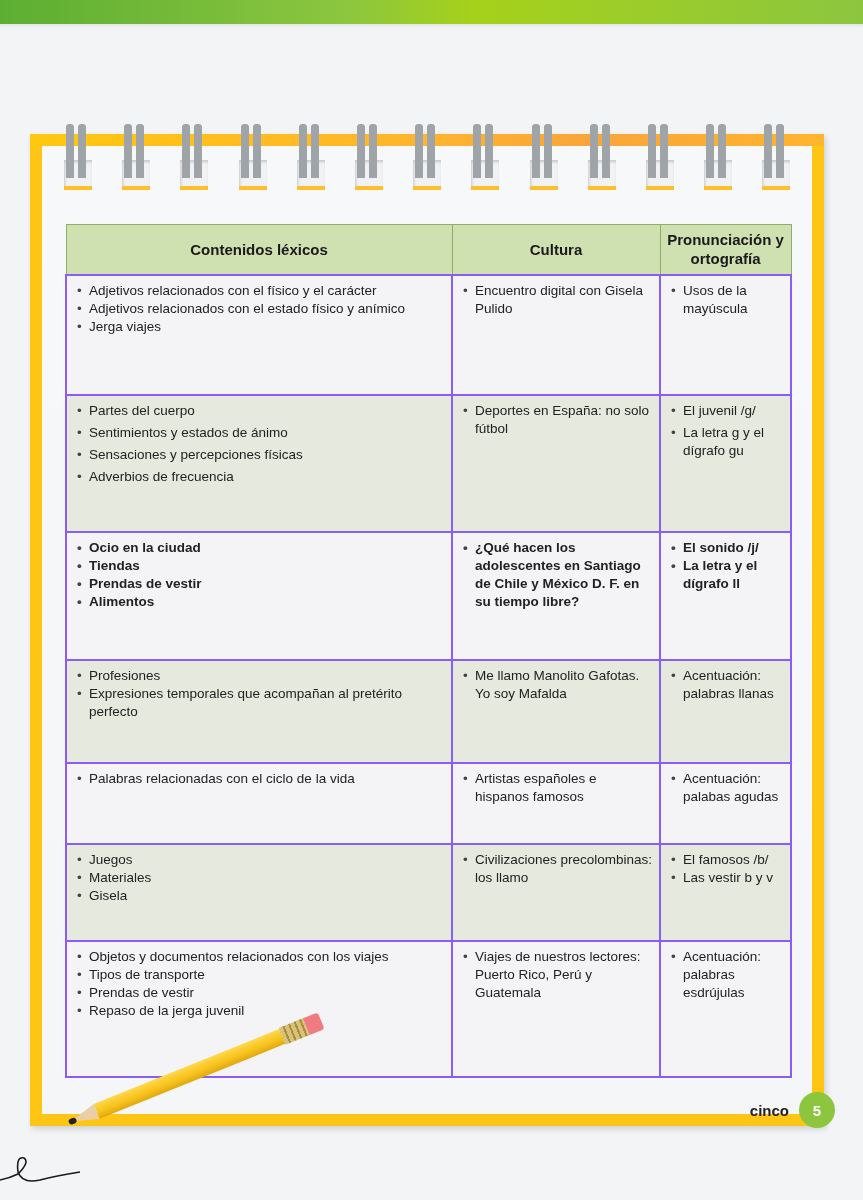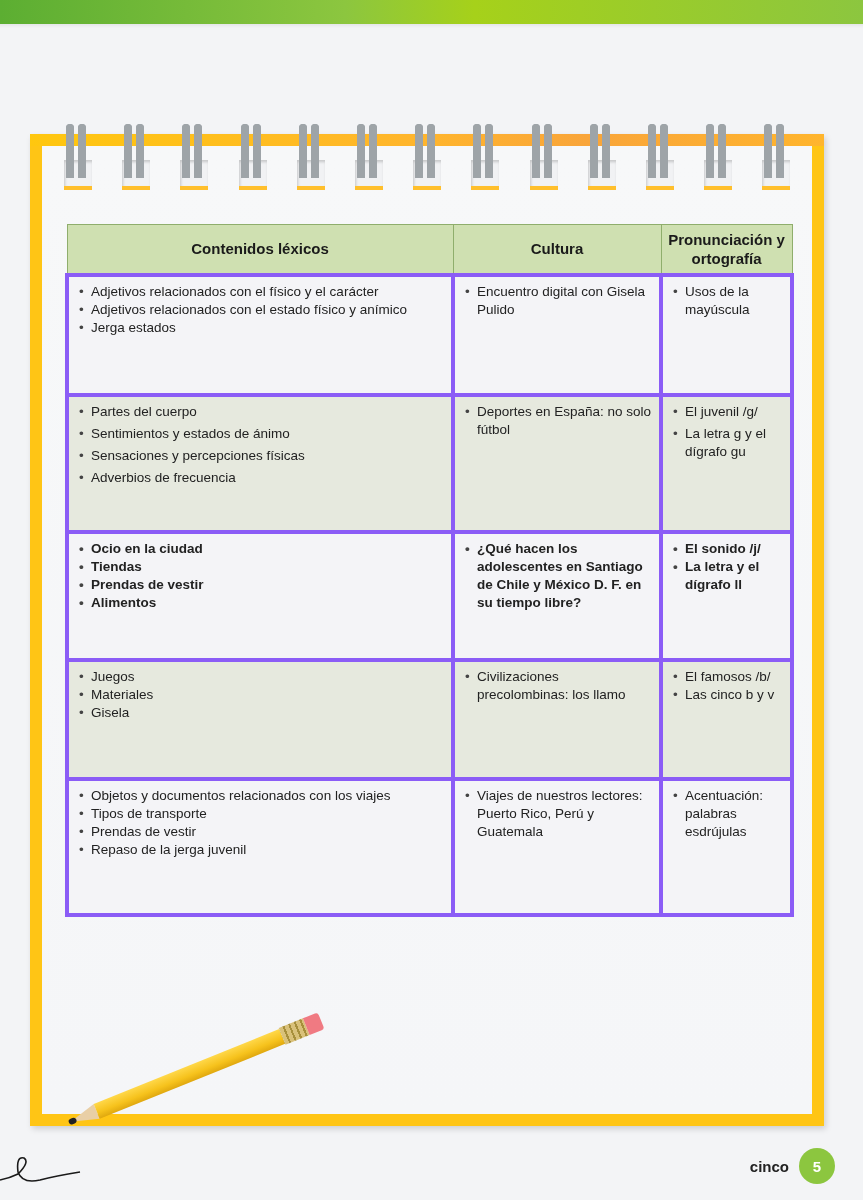--- a/index.html
+++ b/index.html
@@ -69,21 +69,21 @@
   table.syllabus col.c2 { width: 208px; }
   table.syllabus col.c3 { width: 131px; }
   table.syllabus th {
     background: #cfe0b1;
     border: 1px solid #8fae6c;
     font-weight: bold; font-size: 15px; line-height: 19px;
     color: #1a1a1a; text-align: center; height: 50px;
     padding: 4px 4px;
   }
   table.syllabus td {
-    border: 4px solid #8b5cf6;
+    border: 2px solid #8b5cf6;
     vertical-align: top;
     padding: 6px 6px 4px 8px;
     color: #222;
   }
   tr.odd td { background: #f4f4f7; }
   tr.even td { background: #e6e9de; }
   td ul { list-style: none; }
   td li { position: relative; padding-left: 14px; }
   td li::before {
     content: "\2022"; position: absolute; left: 2px; top: 0; color: #444;
@@ -111,21 +111,21 @@
     background: repeating-linear-gradient(90deg, #d9c17a 0 4px, #a78f3b 4px 6px);
   }
   .pencil .eraser {
     position: absolute; left: 254px; top: 8px; width: 16px; height: 18px;
     background: #f07a82; border-radius: 0 3px 3px 0;
   }
   .squiggle {
     position: absolute; left: 0; top: 1150px; width: 90px; height: 40px;
   }
   .footer {
-    position: absolute; right: 28px; top: 1148px; display: flex; align-items: center; gap: 10px;
+    position: absolute; right: 28px; top: 1092px; display: flex; align-items: center; gap: 10px;
   }
   .footer .word { font-size: 15px; font-weight: bold; color: #222; }
   .footer .badge {
     width: 36px; height: 36px; border-radius: 50%;
     background: #8cc63f; color: #fff; font-weight: bold; font-size: 15px;
     display: flex; align-items: center; justify-content: center;
   }
 </style>
 </head>
 <body>
@@ -217,21 +217,21 @@
       <th>Cultura</th>
       <th>Pronunciación y ortografía</th>
     </tr>
   </thead>
   <tbody id="tbody">
       <tr class="odd" style="height: 120px;">
         <td>
           <ul>
             <li>Adjetivos relacionados con el físico y el carácter</li>
             <li>Adjetivos relacionados con el estado físico y anímico</li>
-            <li>Jerga estados</li>
+            <li>Jerga viajes</li>
           </ul>
         </td>
         <td>
           <ul>
             <li>Encuentro digital con Gisela Pulido</li>
           </ul>
         </td>
         <td>
           <ul>
             <li>Usos de la mayúscula</li>
@@ -273,37 +273,72 @@
             <li>¿Qué hacen los adolescentes en Santiago de Chile y México D. F. en su tiempo libre?</li>
           </ul>
         </td>
         <td>
           <ul>
             <li>El sonido /j/</li>
             <li>La letra y el dígrafo ll</li>
           </ul>
         </td>
       </tr>
-      <tr class="even" style="height: 119px;">
+      <tr class="even" style="height: 103px;">
+        <td>
+          <ul>
+            <li>Profesiones</li>
+            <li>Expresiones temporales que acompañan al pretérito perfecto</li>
+          </ul>
+        </td>
+        <td>
+          <ul>
+            <li>Me llamo Manolito Gafotas.  Yo soy Mafalda</li>
+          </ul>
+        </td>
+        <td>
+          <ul>
+            <li>Acentuación: palabras llanas</li>
+          </ul>
+        </td>
+      </tr>
+      <tr class="odd" style="height: 81px;">
+        <td>
+          <ul>
+            <li>Palabras relacionadas con el ciclo de la vida</li>
+          </ul>
+        </td>
+        <td>
+          <ul>
+            <li>Artistas españoles e hispanos famosos</li>
+          </ul>
+        </td>
+        <td>
+          <ul>
+            <li>Acentuación: palabas agudas</li>
+          </ul>
+        </td>
+      </tr>
+      <tr class="even" style="height: 97px;">
         <td>
           <ul>
             <li>Juegos</li>
             <li>Materiales</li>
             <li>Gisela</li>
           </ul>
         </td>
         <td>
           <ul>
             <li>Civilizaciones precolombinas: los llamo</li>
           </ul>
         </td>
         <td>
           <ul>
             <li>El famosos /b/</li>
-            <li>Las cinco b y v</li>
+            <li>Las vestir b y v</li>
           </ul>
         </td>
       </tr>
       <tr class="odd" style="height: 136px;">
         <td>
           <ul>
             <li>Objetos y documentos relacionados con los viajes</li>
             <li>Tipos de transporte</li>
             <li>Prendas de vestir</li>
             <li>Repaso de la jerga juvenil</li>

